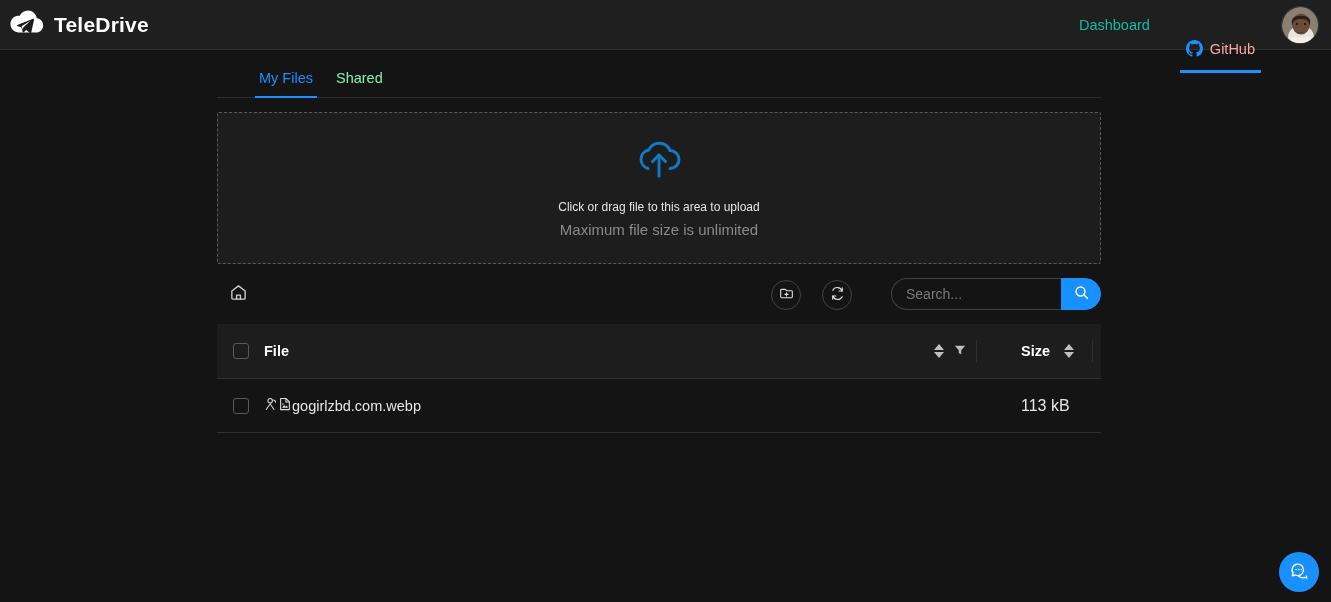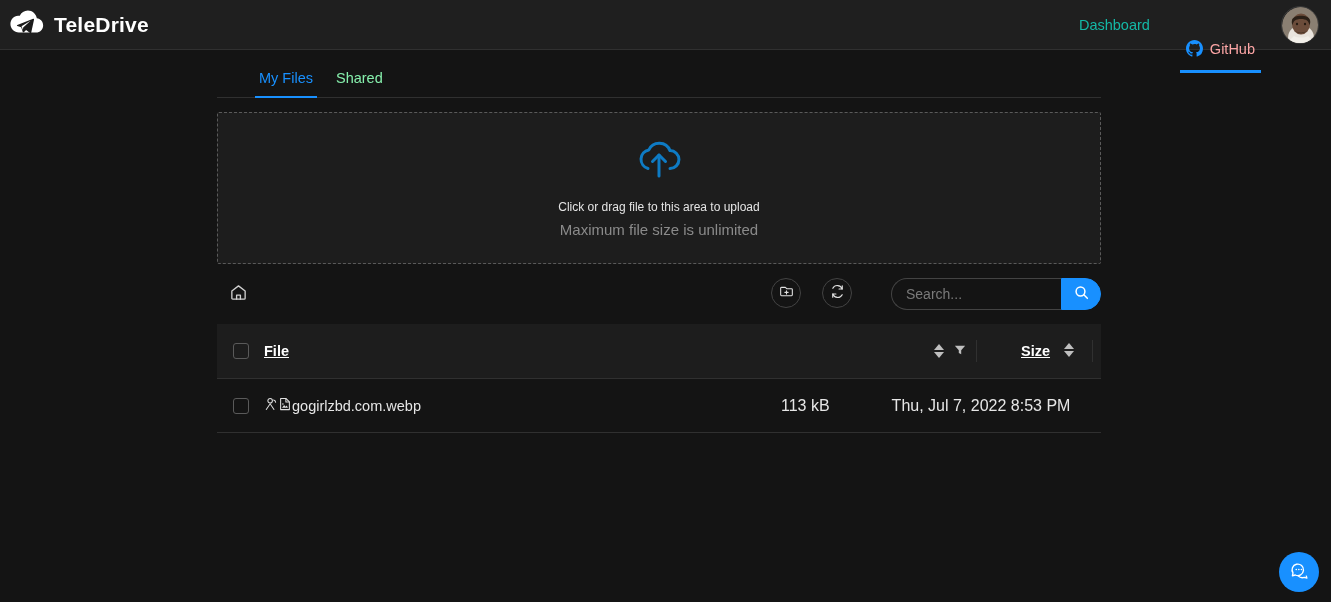--- a/index.html
+++ b/index.html
@@ -79,21 +79,21 @@
 
   
   .toolbar {
     height: 60px; display: flex; align-items: center;
     padding: 0 0 0 6px;
   }
   .home-btn {
     width: 30px; height: 30px; display: flex;
     align-items: center; justify-content: center; cursor: pointer;
   }
-  .tb-right { margin-left: auto; display: flex; align-items: flex-start; gap: 21px; }
+  .tb-right { margin-left: auto; display: flex; align-items: flex-end; gap: 21px; }
   .circ-btn {
     width: 30px; height: 30px; border-radius: 50%;
     border: 1px solid #434343; background: transparent;
     display: flex; align-items: center; justify-content: center;
     cursor: pointer;
   }
   .search-group { display: flex; align-items: center; margin-left: 18px; }
   .search-input {
     width: 170px; height: 32px;
     background: #141414; color: #d4d4d4;
@@ -126,33 +126,33 @@
   .c-check { width: 47px; display: flex; justify-content: center; align-items: center; }
   .c-file  { flex: 1 1 auto; display: flex; align-items: center; padding-left: 0; }
   .c-size  { width: 110px; display: flex; align-items: center; justify-content: flex-start; }
   .c-date  { width: 240px; display: flex; align-items: center; justify-content: center; }
 
   .chk {
     width: 16px; height: 16px; border: 1px solid #5a5a5a;
     border-radius: 3px; background: transparent; cursor: pointer;
     display: block;
   }
-  .th-label { color: #ffffff; font-size: 14.5px; font-weight: 700; text-decoration: underline; }
+  .th-label { color: #ffffff; font-size: 14.5px; font-weight: 700; }
   .sorters { display: flex; align-items: center; gap: 10px; margin-left: auto; padding-right: 14px; }
   .col-sep { width: 1px; height: 22px; background: #303030; }
   .sort-ic { display: flex; flex-direction: column; gap: 2px; cursor: pointer; }
   .caret {
     width: 0; height: 0; border-left: 5px solid transparent;
     border-right: 5px solid transparent;
   }
   .caret.up { border-bottom: 6px solid #bfbfbf; }
   .caret.dn { border-top: 6px solid #bfbfbf; }
   .funnel { cursor: pointer; display: block; }
 
-  .size-head { display: flex; gap: 14px; padding-left: 30px; }
+  .size-head { display: flex; align-items: center; gap: 14px; padding-left: 30px; }
   .date-head { display: flex; align-items: center; gap: 36px; }
 
   .cell-text { color: #e6e6e6; font-size: 16px; }
   .file-name { display: flex; align-items: center; color: #e6e6e6; font-size: 14.5px; cursor: pointer; }
   .mini-ic { display: block; }
 
   
   .fab {
     position: absolute; right: 12px; bottom: 10px;
     width: 40px; height: 40px; border-radius: 50%;
@@ -330,23 +330,20 @@
                 <path d="M4.6 12.2 7 9.2l1.6 1.8 1.3-1.4 1.5 2.6z" fill="#e0e0e0" stroke="none"></path>
                 <circle cx="5.6" cy="8" r=".9" fill="#e0e0e0" stroke="none"></circle>
               </svg>
             </span>
             <span>gogirlzbd.com.webp</span>
           </span>
         </div>
         <div class="c-size">
           <span class="cell-text" style="padding-left:30px">113 kB</span>
         </div>
-        <div class="c-date">
-          <span class="cell-text">Thu, Jul 7, 2022 8:53 PM</span>
-        </div>
       </div>
     </div>
 
   </div>
 
   <div class="fab">
     <span>
       <svg viewBox="0 0 22 22" width="21" height="21" fill="none" stroke="#ffffff" stroke-width="1.4" stroke-linejoin="round">
         <path d="M4.2 13.6a6 6 0 1 1 2.4 2.1l-3 .8z"></path>
         <path d="M9.6 16.6a6.2 6.2 0 0 0 6.4 1.6l2.7.7-.7-2.6"></path>

